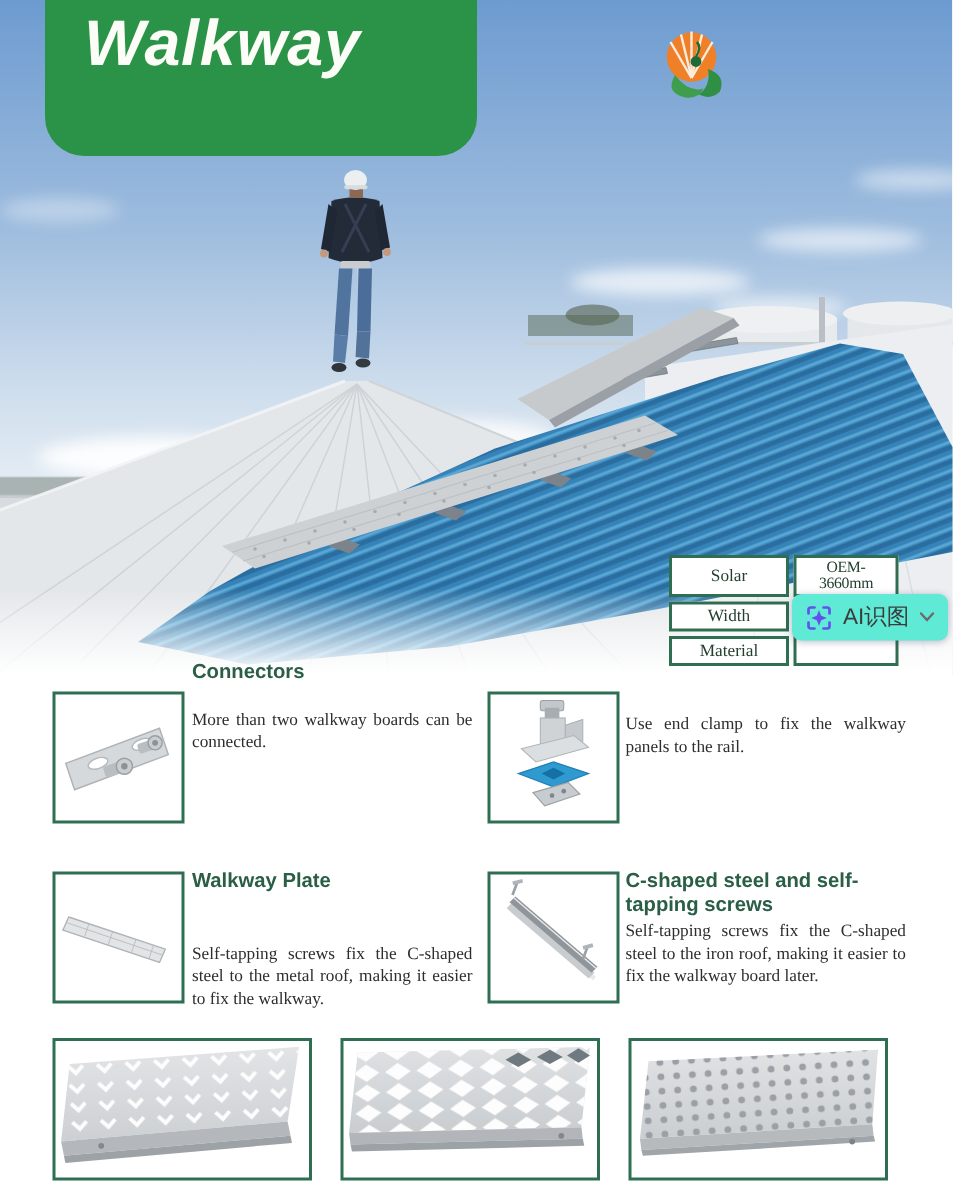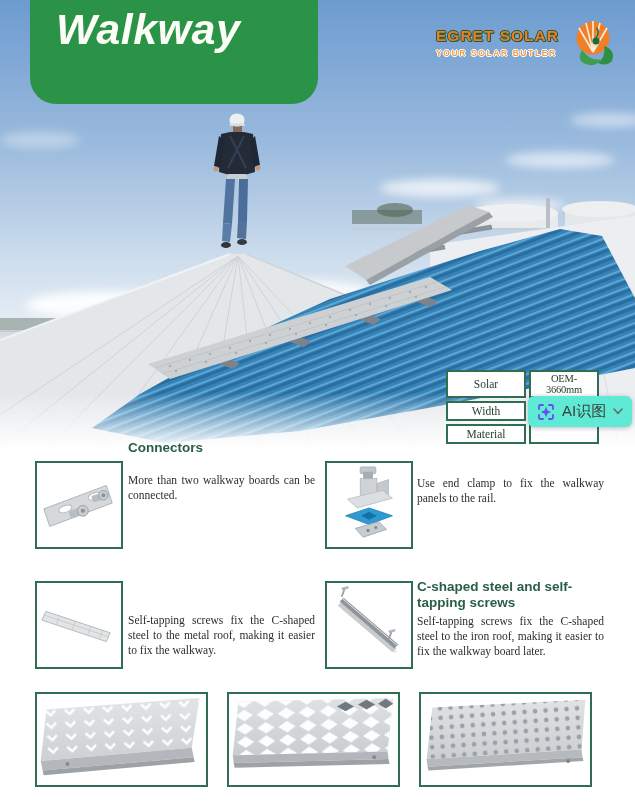--- a/index.html
+++ b/index.html
@@ -215,24 +215,20 @@
 
       <rect x="0" y="392" width="635" height="58" fill="url(#fade)"></rect>
     </svg>
   </div>
 
   <div class="banner">
     <div class="line">Walkway</div>
   </div>
 
   <div class="logo">
-    <div class="logo-texts">
-      <span class="logo-name">EGRET SOLAR</span>
-      <span class="logo-tag">YOUR SOLAR BUTLER</span>
-    </div>
     <svg width="50" height="50" viewBox="0 0 50 50">
       <circle cx="25" cy="21" r="16.5" fill="#f08027"></circle>
       <g stroke="#ffffff" stroke-width="1.6" opacity=".85">
         <line x1="25" y1="35" x2="11" y2="11"></line>
           <line x1="25" y1="35" x2="18" y2="6"></line>
         <line x1="25" y1="35" x2="25" y2="4"></line>
           <line x1="25" y1="35" x2="32" y2="6"></line>
         <line x1="25" y1="35" x2="39" y2="11"></line>
       </g>
       <path d="M14,33 Q7,45 21,48 Q30,49 33,42 Q23,45 14,33 Z" fill="#3f9e4d"></path>
@@ -333,20 +329,21 @@
   </div>
 
   <div class="ftext x1">
     <h3>Connectors</h3>
     <p>More than two walkway boards can be connected.</p>
   </div>
   <div class="ftext x2">
     <p>Use end clamp to fix the walkway panels to the rail.</p>
   </div>
   <div class="ftext x3">
+    <h3>Walkway Plate</h3>
     <p>Self-tapping screws fix the C-shaped steel to the metal roof, making it easier to fix the walkway.</p>
   </div>
   <div class="ftext x4">
     <h3>C-shaped steel and self-tapping screws</h3>
     <p>Self-tapping screws fix the C-shaped steel to the iron roof, making it easier to fix the walkway board later.</p>
   </div>
 
   <div class="plate g1">
     <svg width="165" height="87" viewBox="0 0 169 91">
       <defs>

